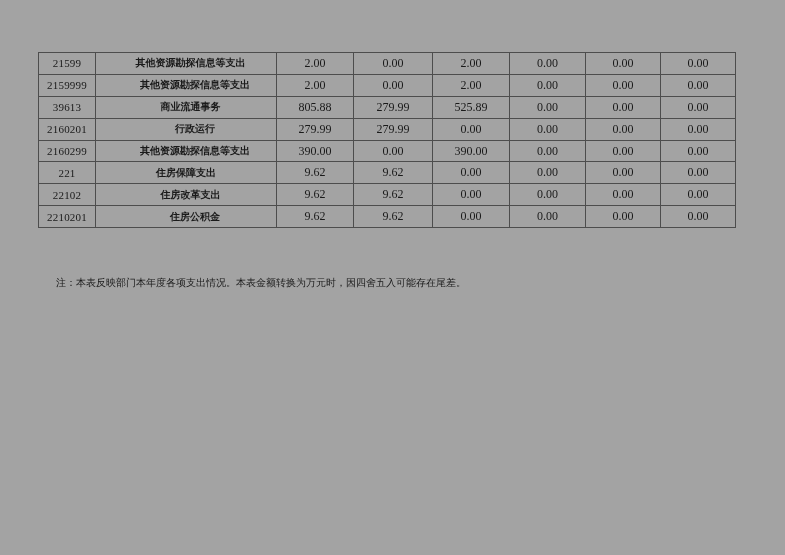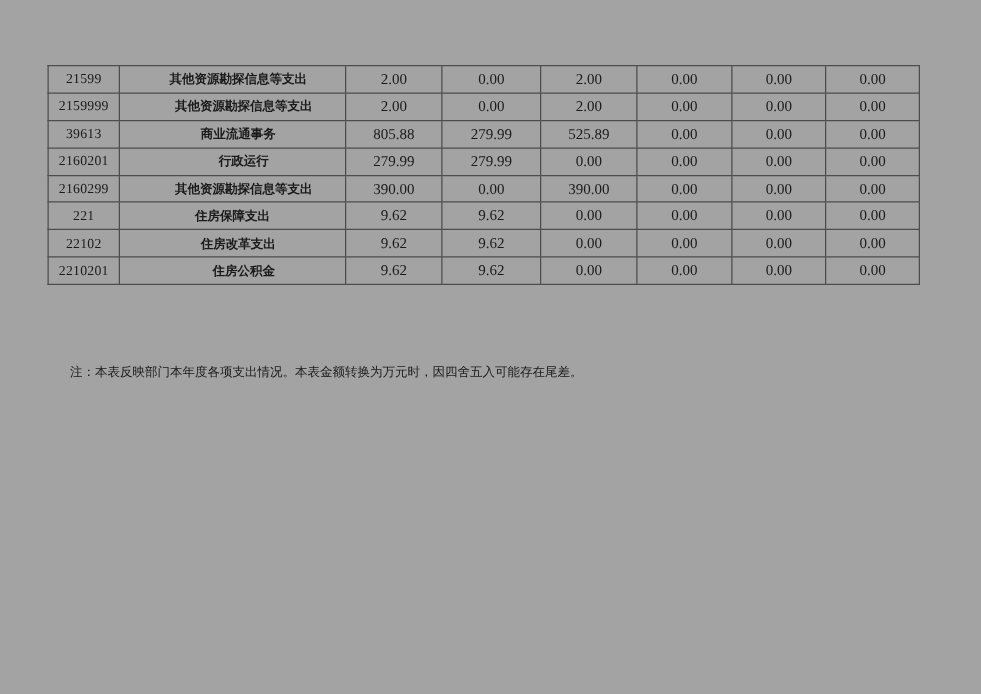--- a/index.html
+++ b/index.html
@@ -49,21 +49,20 @@
     font-size: 12px;
   }
   .note {
     position: absolute;
     left: 56px;
     top: 276px;
     font-size: 10px;
     line-height: 13px;
     color: #1a1a1a;
     white-space: nowrap;
-    margin-top: 16px;
   }
 </style>
 </head>
 <body>
 
 <div class="page">
 
   <table class="expenditure">
     <colgroup>
       <col style="width:57px">

